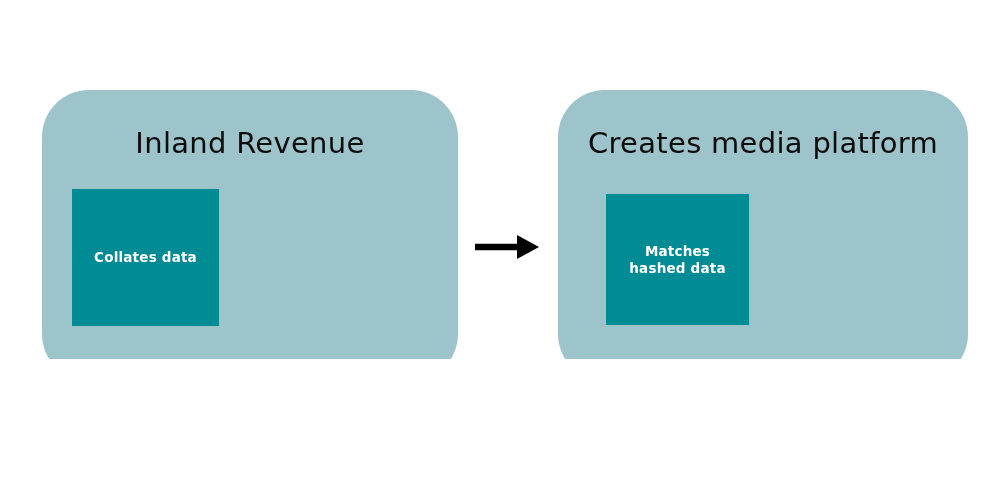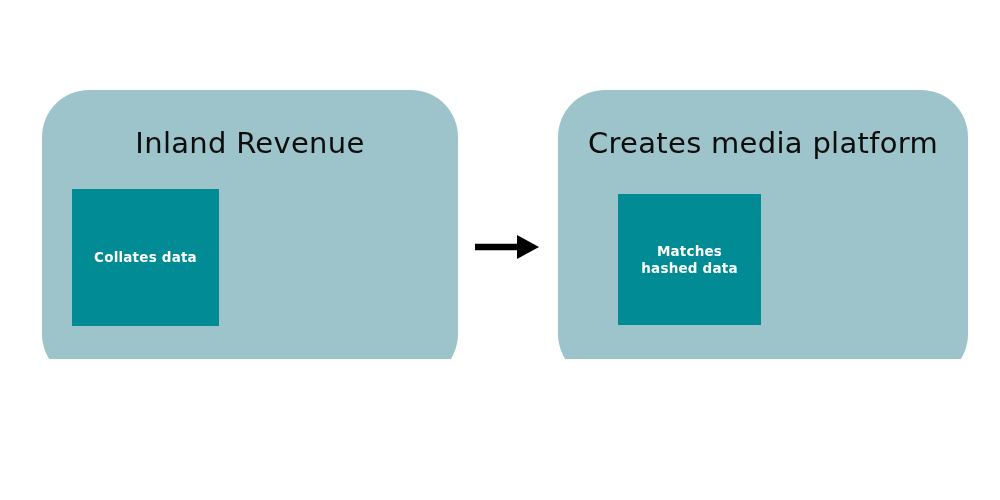--- a/index.html
+++ b/index.html
@@ -58,21 +58,21 @@
     line-height: 17px;
     letter-spacing: 0.2px;
     text-align: center;
     white-space: pre-line;
   }
   .group-left  .process-box { top: 99px;  height: 137px; }
   .group-right .process-box { top: 104px; height: 131px; }
 
   .box-collates { left: 30px;  width: 147px; }
   .box-hashes   { left: 231px; width: 146px; }
-  .box-matches  { left: 60px;  width: 143px; align-items: center; }
+  .box-matches  { left: 48px;  width: 143px; align-items: center; }
   .box-creates  { left: 231px; width: 143px; }
 
   .flow-arrow {
     position: absolute;
     left: 472px;
     top: 231px;
     width: 70px;
     height: 32px;
   }
   .flow-arrow line    { stroke: var(--arrow); }

